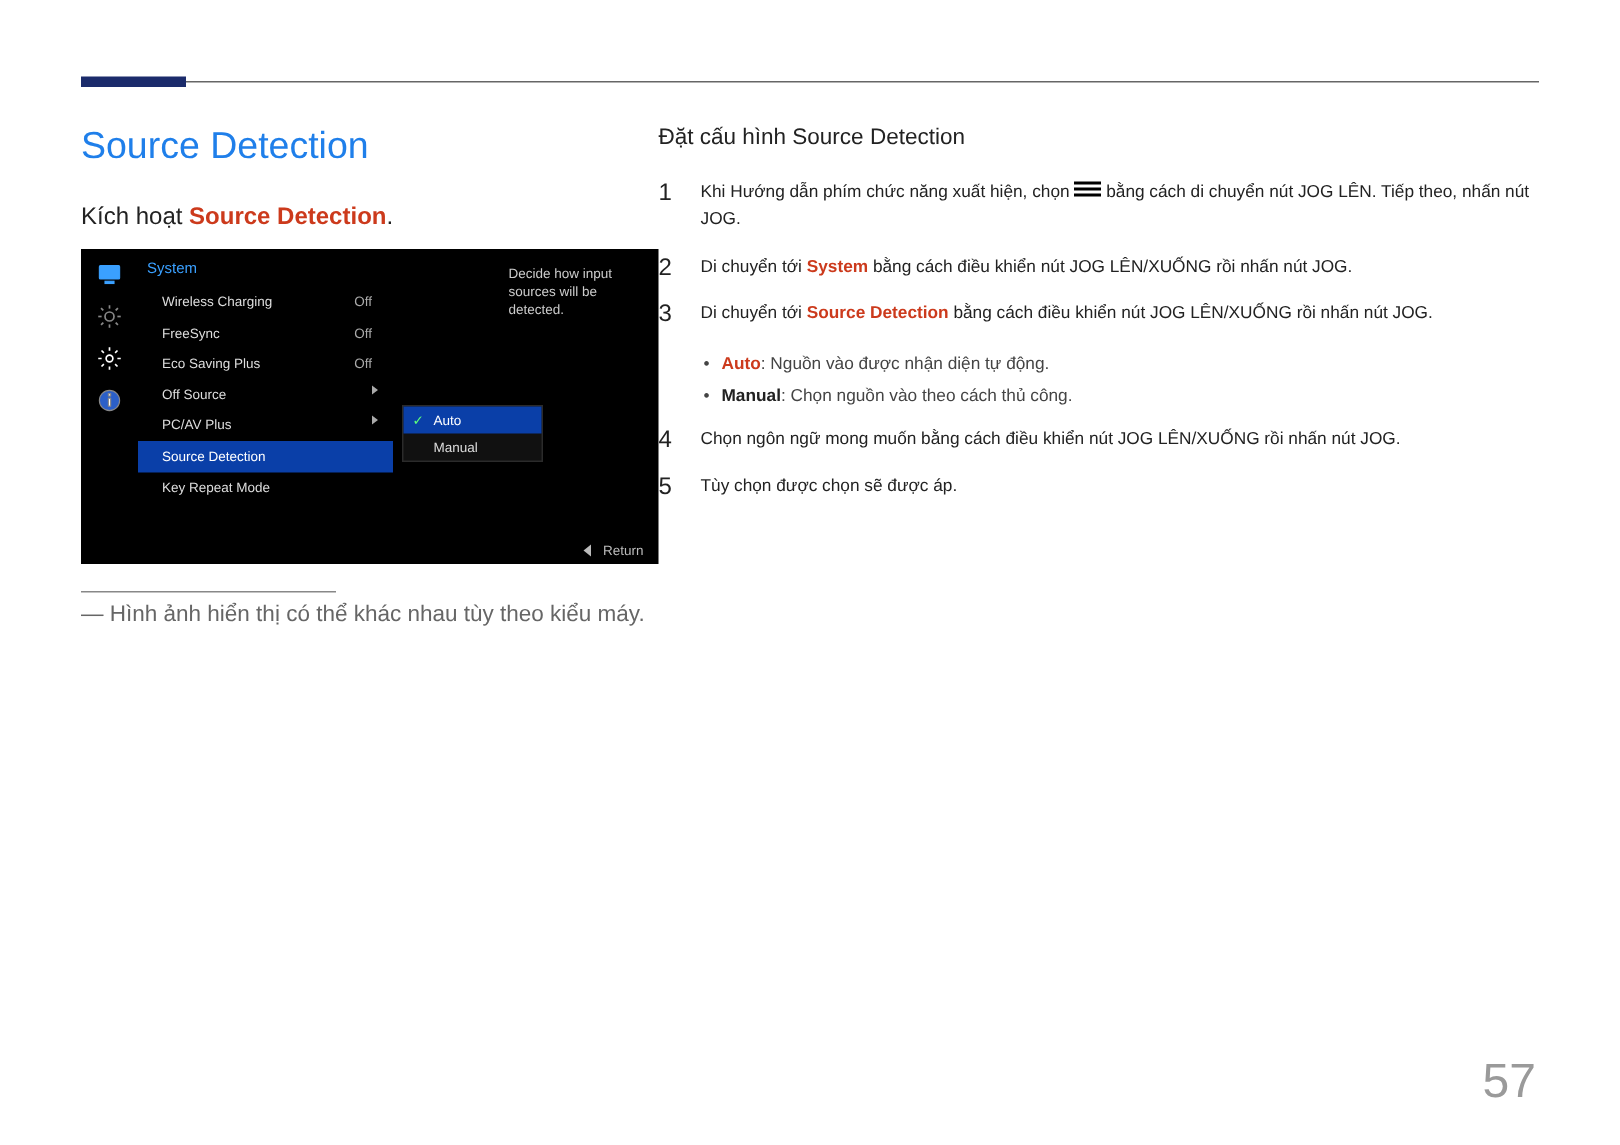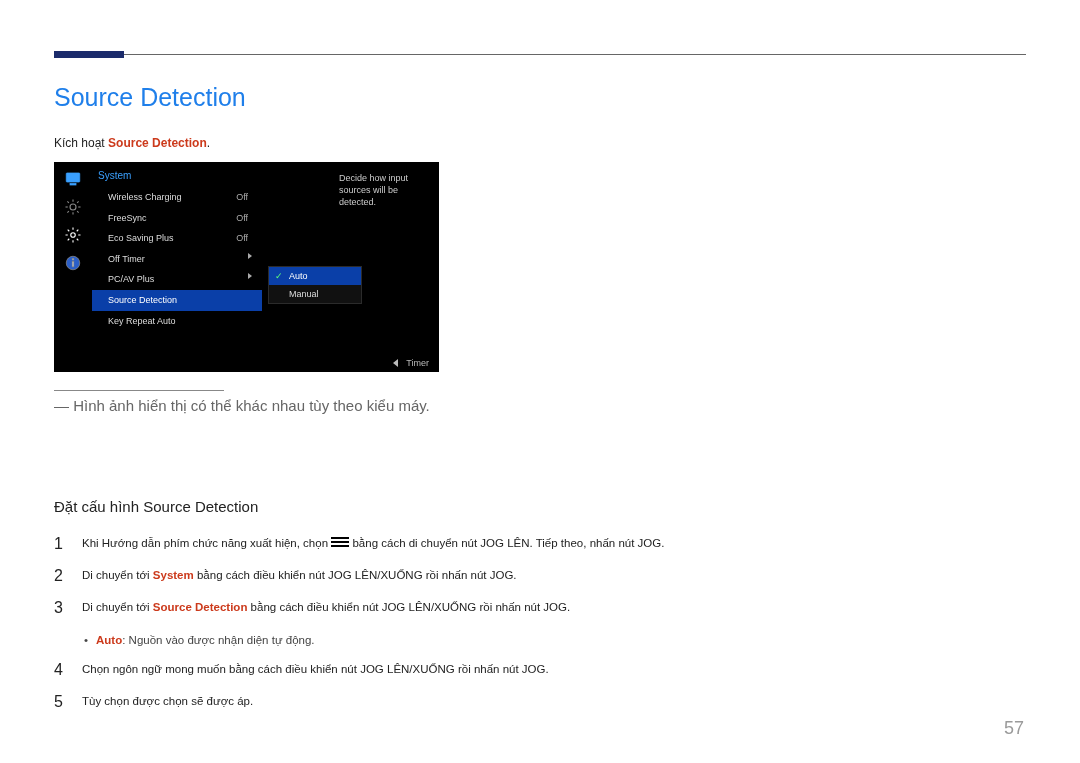--- a/index.html
+++ b/index.html
@@ -24,22 +24,20 @@
     content: "";
     position: absolute;
     left: 0;
     top: -4px;
     width: 70px;
     height: 7px;
     background: #1b2b6b;
   }
   .cols {
     display: flex;
-    gap: 30px;
-    flex-direction: column;
   }
   .left-col {
     width: 385px;
     flex: 0 0 385px;
   }
   .right-col {
     flex: 1;
   }
   .h-blue {
     color: #1f7fea;
@@ -47,21 +45,21 @@
     font-weight: 400;
     margin-bottom: 22px;
   }
   .h-sub {
     color: #222;
     font-size: 15px;
     font-weight: 400;
     margin-bottom: 20px;
   }
   .lead {
-    font-size: 12px;
+    font-size: 16px;
     color: #222;
     margin-bottom: 12px;
     margin-top: 24px;
   }
   .strong-red { color: #cc3a1c; font-weight: 700; }
   .strong-blk { color: #222; font-weight: 700; }
 
   
   .osd {
     background: #000;
@@ -217,21 +215,21 @@
     vertical-align: -1px;
     background:
       linear-gradient(#000,#000) 0 0/18px 2px no-repeat,
       linear-gradient(#000,#000) 0 4px/18px 2px no-repeat,
       linear-gradient(#000,#000) 0 8px/18px 2px no-repeat;
   }
   .page-num {
     position: absolute;
     right: 56px;
     bottom: 24px;
-    font-size: 18px;
+    font-size: 32px;
     color: #9a9a9a;
     font-weight: 300;
   }
   .tri-right-sm {
     display:inline-block;
     width:0;height:0;
     border-top:3px solid transparent;
     border-bottom:3px solid transparent;
     border-left:4px solid #aaa;
     vertical-align:1px;
@@ -296,44 +294,44 @@
               </li>
             <li>
                 <span>FreeSync</span>
                 <span class="val">Off</span>
               </li>
             <li>
                 <span>Eco Saving Plus</span>
                 <span class="val">Off</span>
               </li>
             <li>
-                <span>Off Timer</span>
+                <span>Off Source</span>
                 <span class="tri-right-sm"></span>
               </li>
             <li>
                 <span>PC/AV Plus</span>
                 <span class="tri-right-sm"></span>
               </li>
             <li class="sel">
                 <span>Source Detection</span>
                 <span class="val"></span>
               </li>
             <li>
-                <span>Key Repeat Auto</span>
+                <span>Key Repeat Mode</span>
                 <span class="val"></span>
               </li>
           </ul>
           <div class="submenu">
             <div class="sel">Auto</div>
             <div>Manual</div>
           </div>
           <div class="osd-help">Decide how input sources will be detected.</div>
           <div class="osd-footer">
             <span class="tri-left"></span>
-            <span>Timer</span>
+            <span>Return</span>
           </div>
         </div>
       </div>
 
       <div class="footnote-rule"></div>
       <p class="footnote">― Hình ảnh hiển thị có thể khác nhau tùy theo kiểu máy.</p>
     </div>
 
     <div class="right-col">
       <h2 class="h-sub">Đặt cấu hình Source Detection</h2>
@@ -352,20 +350,21 @@
         </li>
         <li>
           <span class="num">3</span>
           <span>
             <span>Di chuyển tới </span><span class="strong-red">Source Detection</span><span> bằng cách điều khiển nút JOG LÊN/XUỐNG rồi nhấn nút JOG.</span>
           </span>
         </li>
       </ol>
       <ul class="sublist">
         <li><span class="strong-red">Auto</span><span>: Nguồn vào được nhận diện tự động.</span></li>
+        <li><span class="strong-blk">Manual</span><span>: Chọn nguồn vào theo cách thủ công.</span></li>
       </ul>
       <ol class="steps" style="margin-top:10px">
         <li>
           <span class="num">4</span>
           <span>Chọn ngôn ngữ mong muốn bằng cách điều khiển nút JOG LÊN/XUỐNG rồi nhấn nút JOG.</span>
         </li>
         <li>
           <span class="num">5</span>
           <span>Tùy chọn được chọn sẽ được áp.</span>
         </li>

